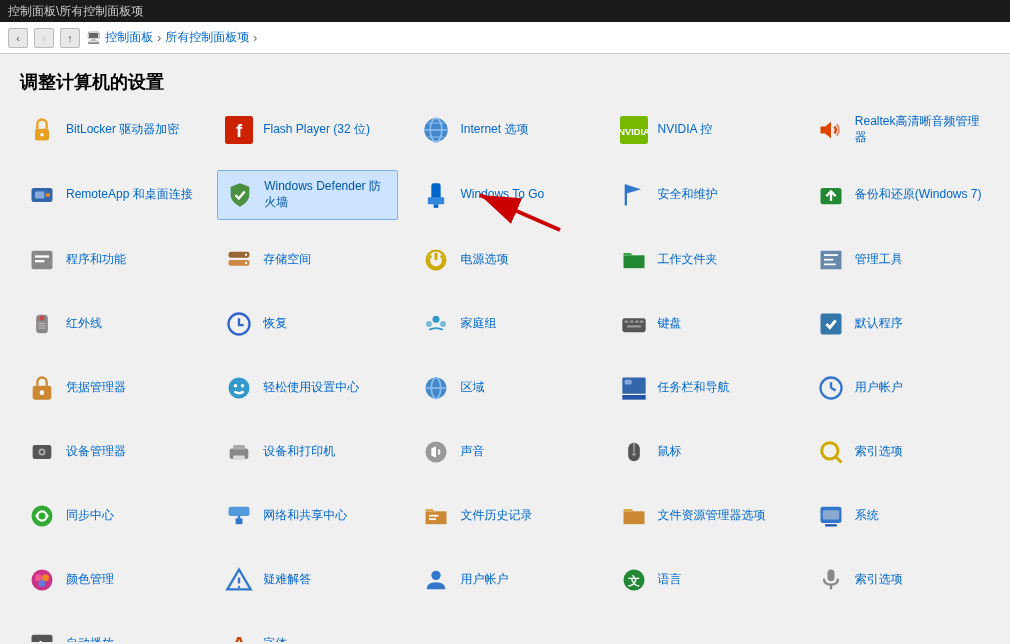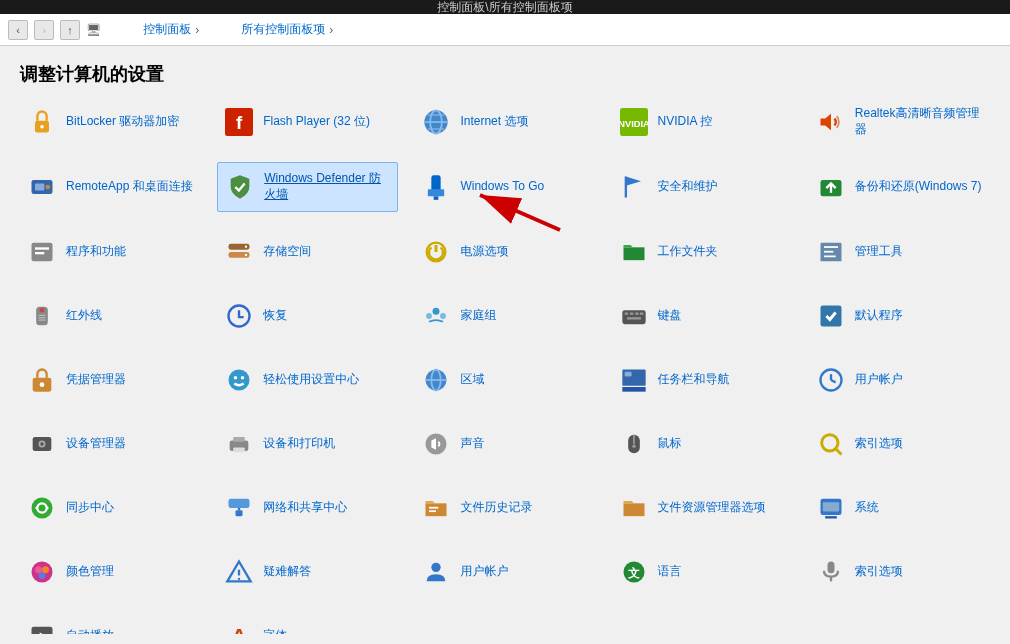--- a/index.html
+++ b/index.html
@@ -10,24 +10,23 @@
       color: #222;
       width: 1010px;
       height: 644px;
       overflow: hidden;
     }
     .title-bar {
       background: #1a1a1a;
       color: #ccc;
       font-size: 12px;
       padding: 3px 8px;
-      height: 14px;
+      height: 22px;
       display: flex;
       align-items: center;
-      justify-content: center;
     }
     .address-bar {
       background: #fff;
       border-bottom: 1px solid #ccc;
       padding: 4px 8px;
       height: 32px;
       display: flex;
       align-items: center;
       gap: 6px;
     }
@@ -38,21 +37,21 @@
       border-radius: 2px;
       cursor: pointer;
       display: flex; align-items: center; justify-content: center;
       font-size: 11px; color: #555;
     }
     .nav-btn.disabled { color: #bbb; }
     .breadcrumb {
       display: flex; align-items: center; gap: 4px;
       font-size: 12px; color: #333;
     }
-    .breadcrumb a { color: #0066cc; text-decoration: none; margin-left: 38px; }
+    .breadcrumb a { color: #0066cc; text-decoration: none; }
     .breadcrumb span { color: #666; }
     .main-title {
       padding: 16px 20px 8px 20px;
       font-size: 18px;
       font-weight: 700;
       color: #000000;
     }
     .content {
       padding: 4px 20px;
       overflow-y: auto;
@@ -82,21 +81,20 @@
       display: flex; align-items: center; justify-content: center;
       font-size: 24px;
     }
     .item-label {
       font-size: 12px;
       color: #0066cc;
       line-height: 1.3;
       word-break: break-all;
     }
     .item-label.highlighted-text {
-      text-decoration: underline;
       color: #0055aa;
     }
   </style>
 </head>
 <body>
 
 <div class="title-bar">
   <span>控制面板\所有控制面板项</span>
 </div>
 

